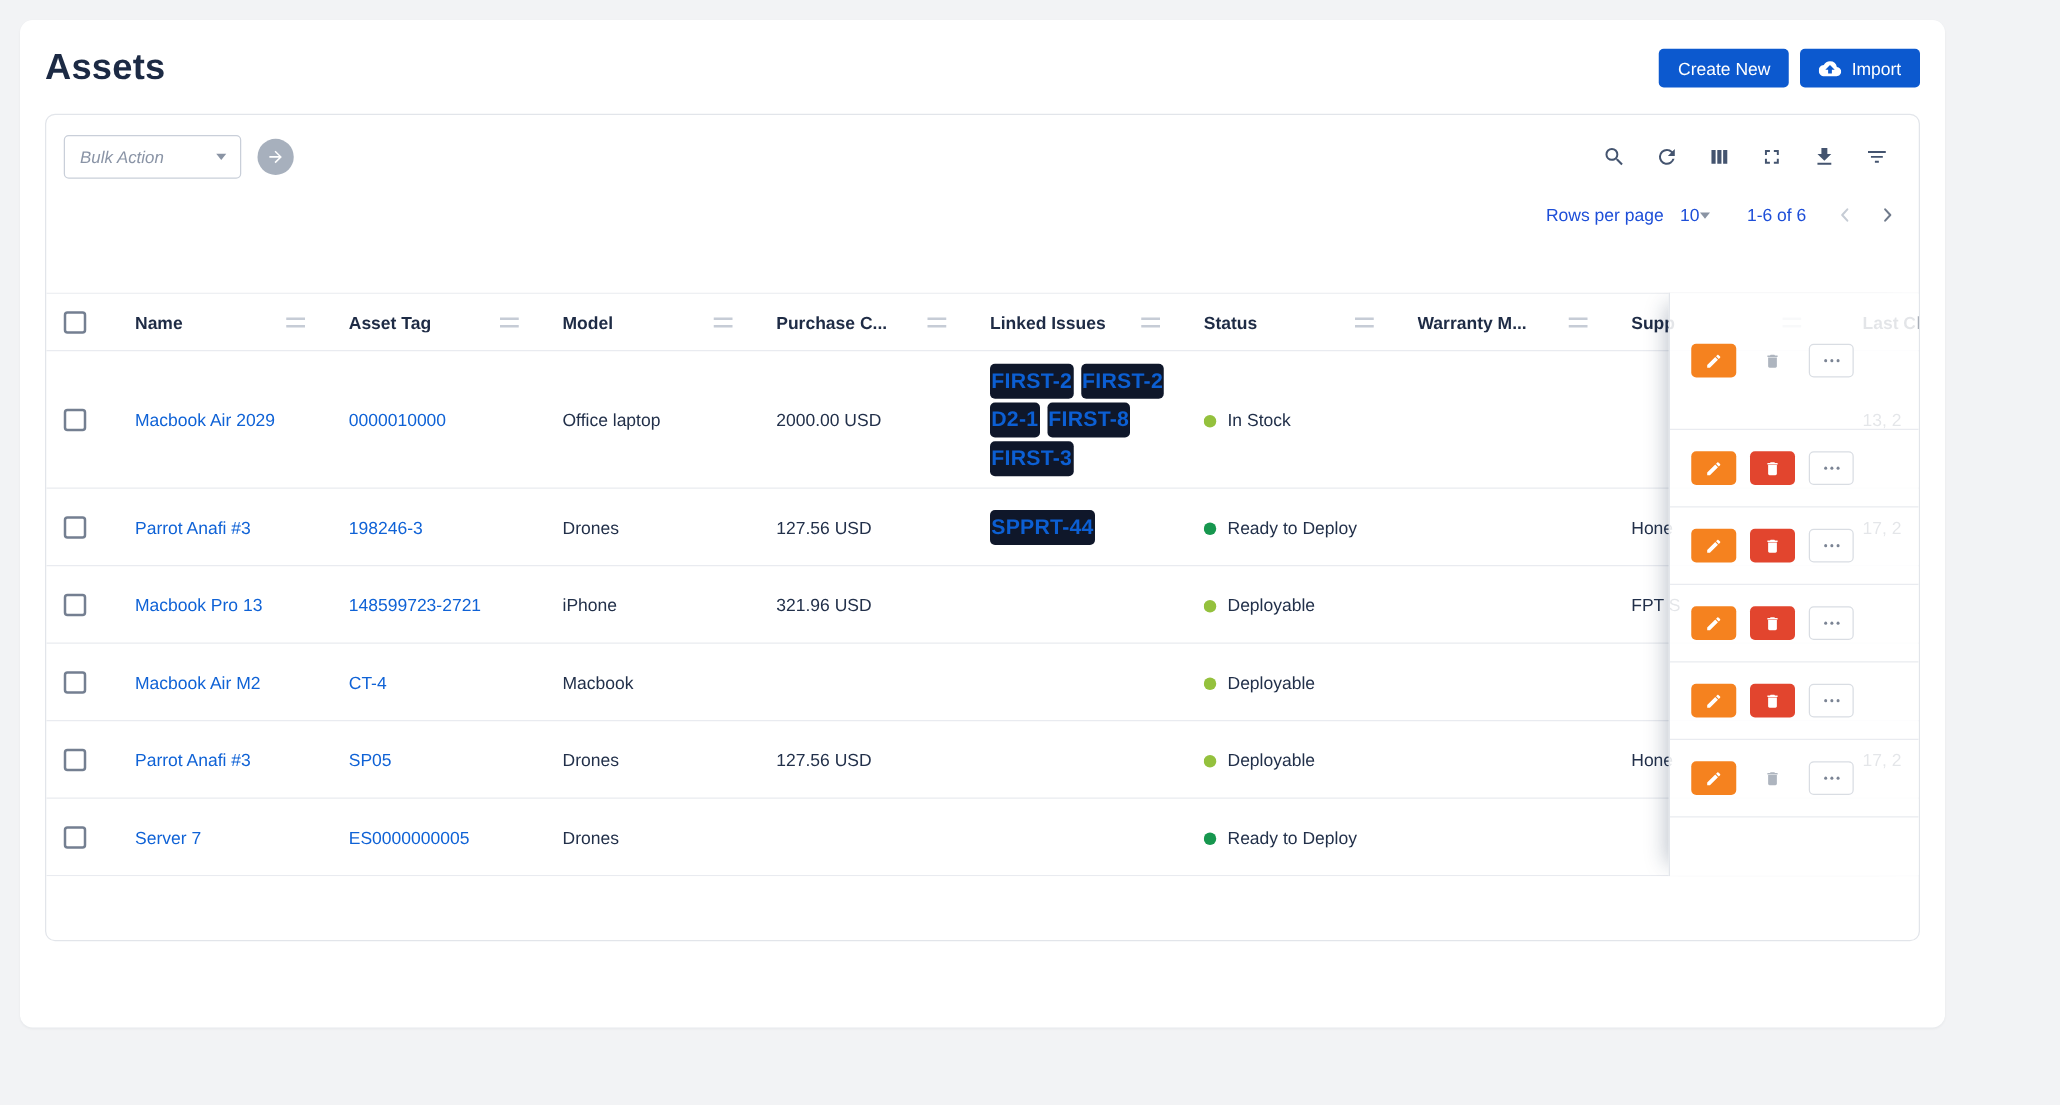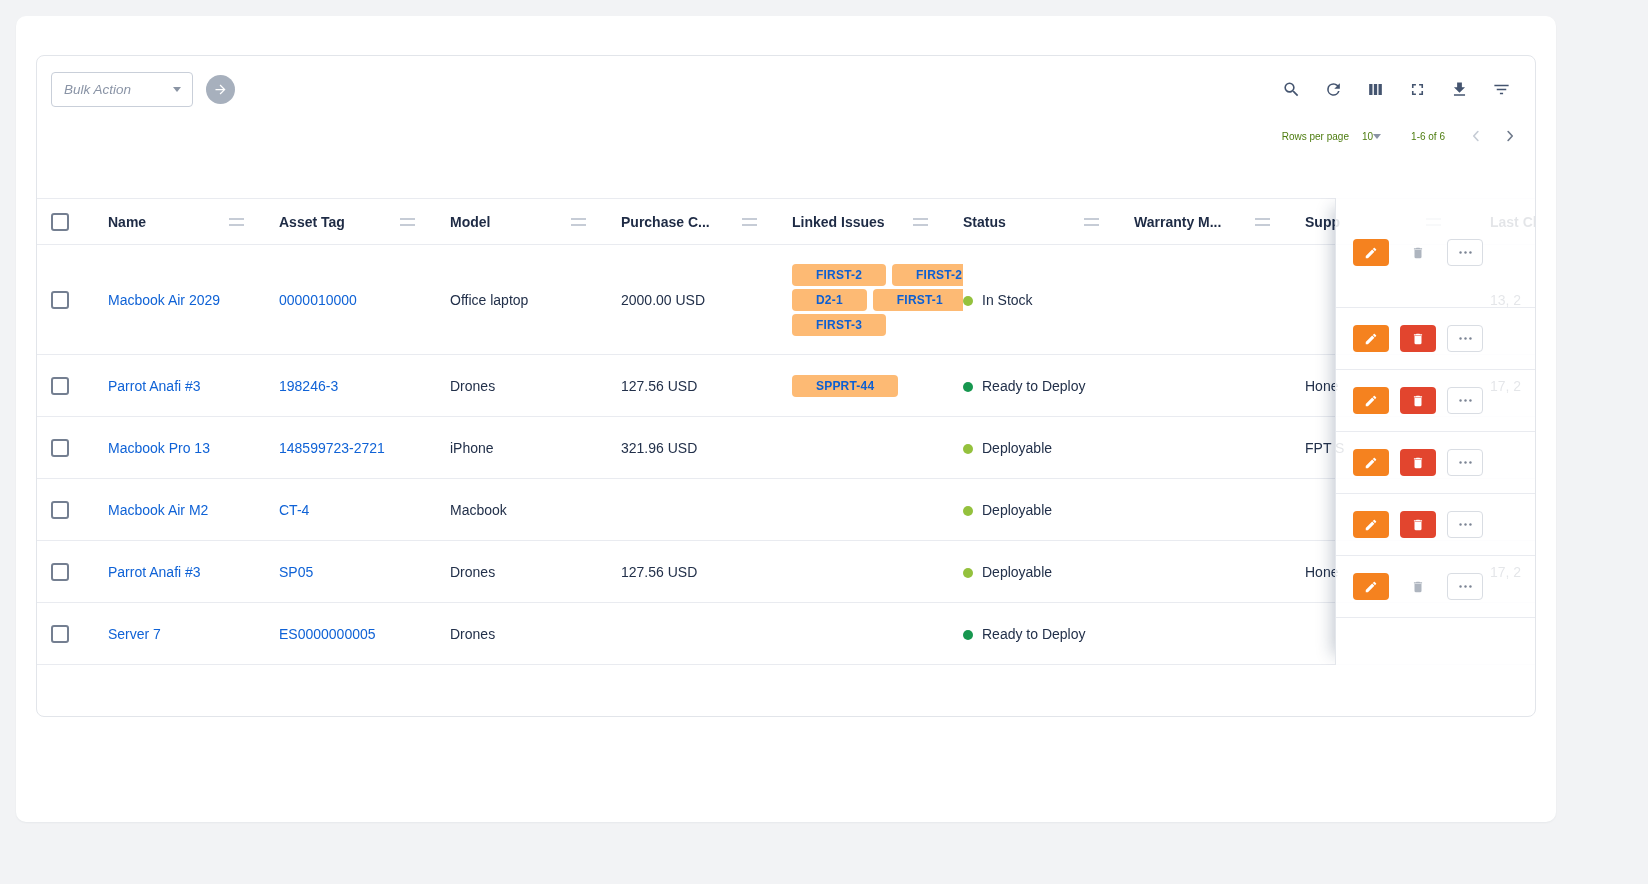--- a/index.html
+++ b/index.html
@@ -43,40 +43,40 @@
   }
   .caret { width:0; height:0; border-left:4.5px solid transparent; border-right:4.5px solid transparent; border-top:5.5px solid #8a94a4; }
   .go-btn {
     width:29px; height:29px; border-radius:50%; background:#a7b0bd; border:none; margin-left:13px;
     display:flex; align-items:center; justify-content:center; cursor:pointer; color:#fff;
   }
   .toolbar-icons { margin-left:auto; display:flex; align-items:center; gap:19px; padding-right:8px; }
   .icon-btn { background:none; border:none; padding:2px; cursor:pointer; color:#44546f; display:flex; align-items:center; }
   .icon-btn .icon { display:flex; }
   
-  .pagination { display:flex; align-items:center; justify-content:flex-end; padding:6px 16px 18px 0; font-size:10px; color:#4d7c0f; }
+  .pagination { display:flex; align-items:center; justify-content:flex-end; padding:6px 16px 18px 0; font-size:14px; color:#1d4ed8; }
   .rpp-select { display:inline-flex; align-items:center; gap:0; margin-left:13px; cursor:pointer; }
   .range { margin-left:30px; }
   .pg-btn { background:none; border:none; padding:0; margin-left:22px; cursor:pointer; display:flex; align-items:center; }
   .pg-btn.prev { color:#c6ccd5; }
   .pg-btn.next { color:#6f7a8b; margin-left:16px; }
   
   .table-zone { position:relative; overflow:hidden;margin-top:35px; }
   .trow { display:flex; align-items:center; width:1810px; height:62px; border-bottom:1px solid #e9ebf0; font-size:14px; }
   .trow.tall { height:110px; }
   .thead-row { height:47px; border-top:1px solid #e9ebf0; font-weight:700; color:#1e2b45; }
   .cell { width:171px; flex:0 0 171px; padding-right:10px; overflow:hidden; white-space:nowrap; }
   .cell-cb { width:71px; flex:0 0 71px; padding-left:14px; }
   .cell-last { padding-left:14px; }
   .hcell { display:flex; align-items:center; justify-content:space-between; cursor:pointer; }
   .handle { width:15px; height:8px; border-top:2px solid #c6ccd6; border-bottom:2px solid #c6ccd6; margin-right:25px; flex:0 0 auto; }
   .checkbox { width:18px; height:18px; border:2px solid #747f91; border-radius:3px; background:#fff; cursor:pointer; }
   .link { color:#0f62d6; cursor:pointer; }
   .chipline { display:flex; gap:6px; margin:3px 0; }
-  .chip { background:#fdba74; color:#0c5fd3; font-weight:700; font-size:12px; padding:4px 24px; border-radius:4px; display:inline-block; letter-spacing:0.2px; }
+  .chip { background:#0f172a; color:#0c5fd3; font-weight:700; font-size:17px; padding:4px 1px; border-radius:4px; display:inline-block; letter-spacing:0.2px; }
   .status-dot { width:10px; height:10px; border-radius:50%; display:inline-block; margin-right:9px; vertical-align:-1px; }
   
   .actions-col {
     position:absolute; top:0; right:0; bottom:0; width:200px;
     background:rgba(255,255,255,0.88); border-left:1px solid #e3e6eb;
     box-shadow:-12px 0 16px -10px rgba(23,43,77,0.28);
   }
   .actions-head { height:47px; display:flex; align-items:center; padding-left:17px; font-weight:700; color:#1e2b45; font-size:14px; border-top:1px solid #e9ebf0; border-bottom:1px solid #e9ebf0; }
   .actions-cell { display:flex; align-items:center; gap:11px; padding-left:17px; border-bottom:1px solid #e9ebf0; }
   .abtn { width:36px; height:27px; border-radius:4px; border:none; display:flex; align-items:center; justify-content:center; cursor:pointer; padding:0; }
@@ -84,20 +84,36 @@
   .abtn-del { background:#e2452e; color:#fff; }
   .abtn-del.disabled { background:transparent; color:#aeb5bf; }
   .abtn-more { background:#fff; border:1px solid #d9dde3; color:#7b8494; }
   .aicon { display:flex; }
   .footer-spacer { height:51px; }
 </style>
 </head>
 <body>
 
 <div class="card">
+  <div class="card-header">
+    <h1 class="page-title">Assets</h1>
+    <div class="header-buttons">
+      <button class="btn-primary">
+        <span>Create New</span>
+      </button>
+      <button class="btn-primary">
+        <span class="aicon">
+          <svg viewBox="0 0 24 24" width="18" height="18">
+              <path fill="#ffffff" d="M19.35 10.04A7.49 7.49 0 0 0 12 4C9.11 4 6.6 5.64 5.35 8.04A5.994 5.994 0 0 0 0 14c0 3.31 2.69 6 6 6h13c2.76 0 5-2.24 5-5 0-2.64-2.05-4.78-4.65-4.96zM14 13v4h-4v-4H7l5-5 5 5h-3z"></path>
+            </svg>
+        </span>
+        <span>Import</span>
+      </button>
+    </div>
+  </div>
 
 
   <div class="panel">
     <div class="toolbar">
       <div class="bulk-select">
         <span>Bulk Action</span>
         <span class="caret"></span>
       </div>
       <button class="go-btn">
         <span class="aicon">
@@ -225,21 +241,21 @@
             <div class="cell"><span class="link">0000010000</span></div>
             <div class="cell">Office laptop</div>
             <div class="cell">2000.00 USD</div>
             <div class="cell">
               <div class="chipline">
                 <span class="chip">FIRST-2</span>
                 <span class="chip">FIRST-2</span>
               </div>
               <div class="chipline">
                 <span class="chip">D2-1</span>
-                <span class="chip">FIRST-1</span>
+                <span class="chip">FIRST-8</span>
               </div>
               <div class="chipline">
                 <span class="chip">FIRST-3</span>
               </div>
             </div>
             <div class="cell"><span class="status-dot" style="background: rgb(148, 193, 61);"></span><span>In Stock</span></div>
             <div class="cell"></div>
             <div class="cell"></div>
             <div class="cell cell-last">13, 2</div>
           </div>

